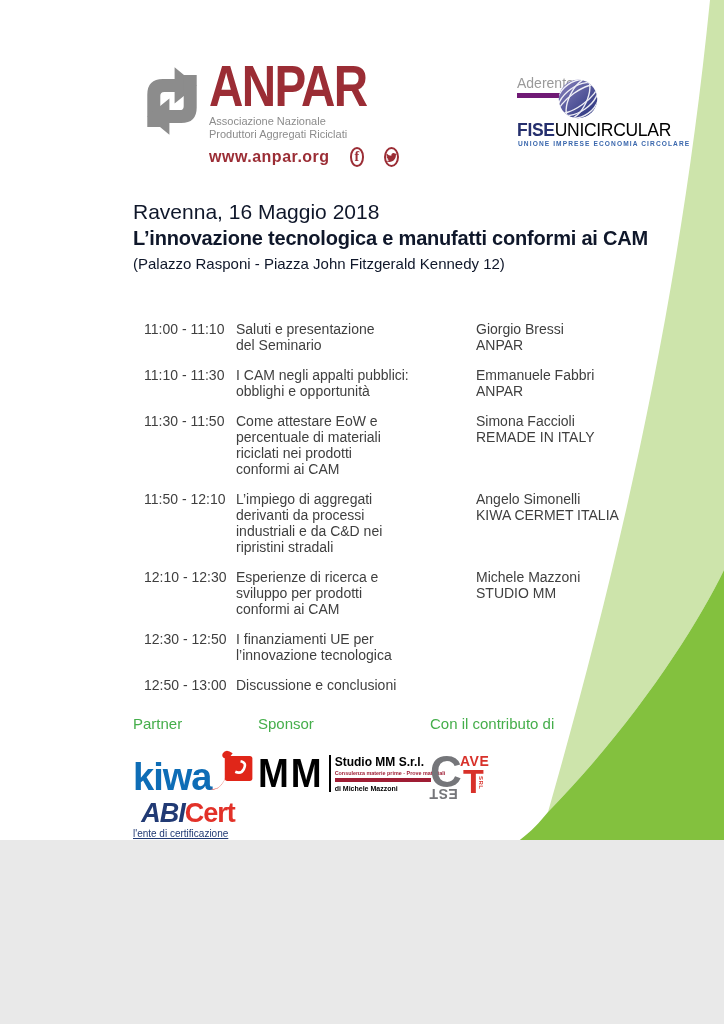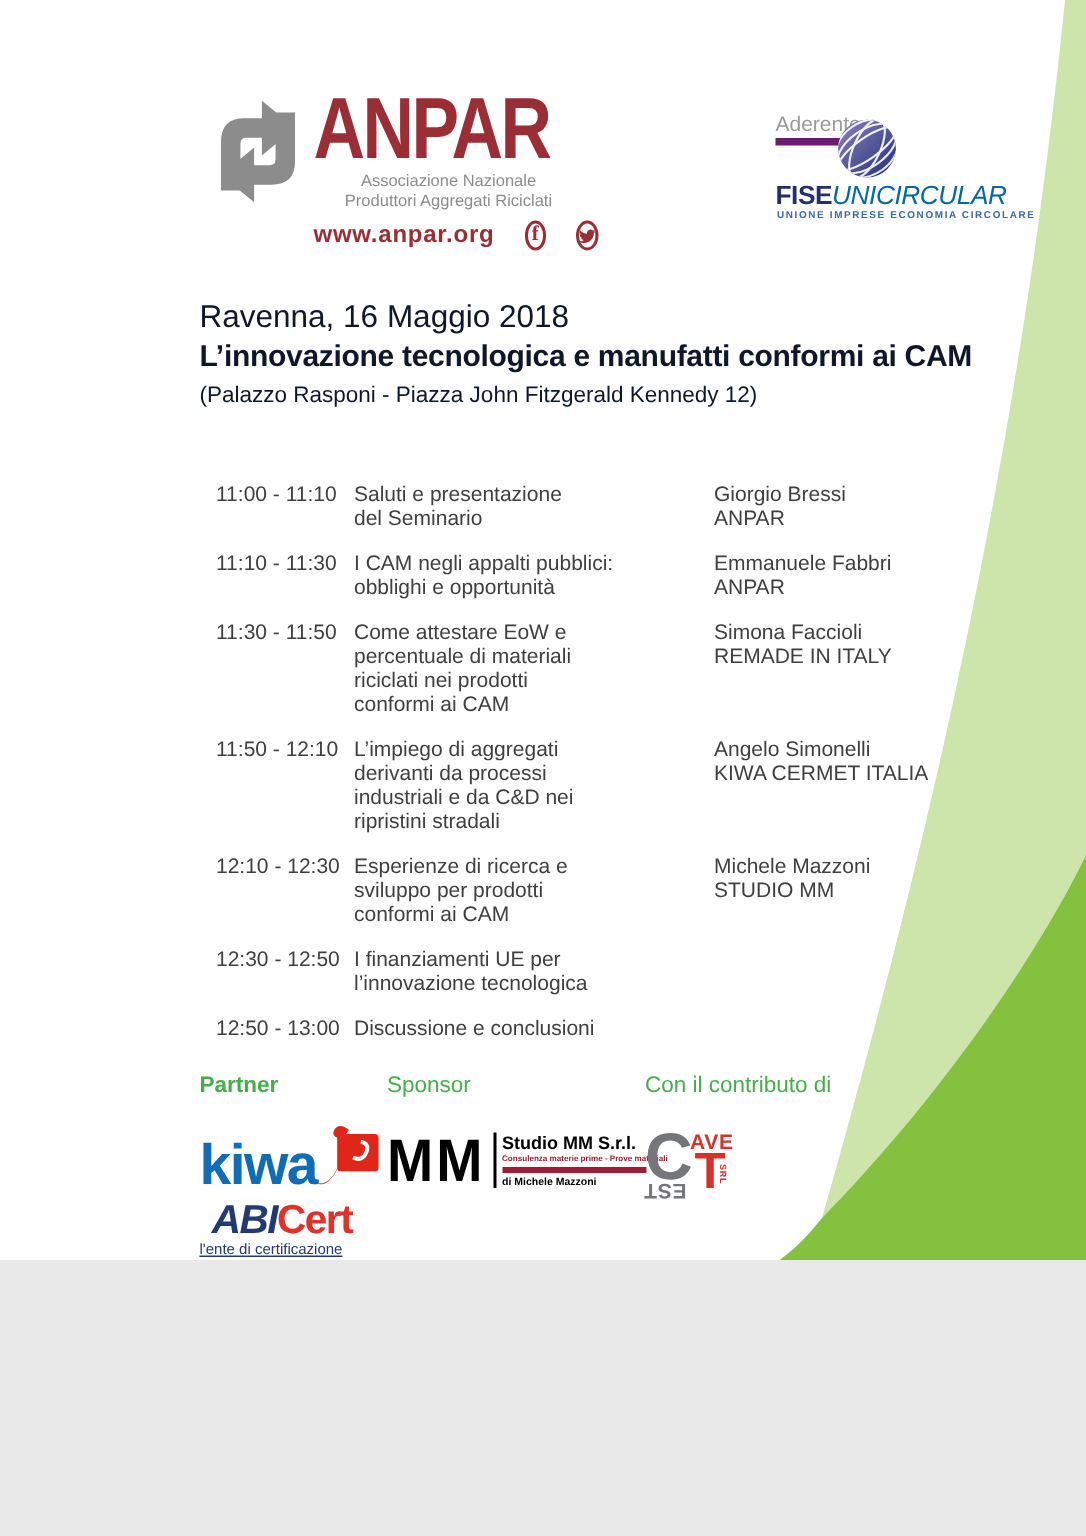--- a/index.html
+++ b/index.html
@@ -17,38 +17,38 @@
 
   
   .anpar-block{left:133px;top:55px;width:290px;z-index:2;}
   .anpar-mark{position:absolute;left:0;top:4px;width:78px;height:84px;}
   .anpar-word{
     position:absolute;left:76px;top:2px;
     font-size:58px;font-weight:800;color:#9b2d35;letter-spacing:-2px;
     transform:scaleX(.82);transform-origin:left top;line-height:1;
   }
   .anpar-sub{
-    position:absolute;left:76px;top:60px;width:180px;text-align:center;
+    position:absolute;left:76px;top:60px;width:180px;text-align:left;
     font-size:11px;line-height:13px;color:#8c8c8c;
   }
   .anpar-site-row{position:absolute;left:76px;top:92px;width:190px;display:flex;align-items:center;gap:20px;text-align:right;}
   .anpar-site{font-size:16px;font-weight:700;color:#9b2d35;letter-spacing:.5px;}
   .soc{width:20px;height:20px;border:2px solid #9b2d35;border-radius:50%;
        display:flex;align-items:center;justify-content:center;box-sizing:border-box;}
   .soc .f{font-family:"Liberation Serif",serif;font-weight:700;font-size:14px;color:#9b2d35;line-height:1;}
   .soc svg{width:11px;height:11px;fill:#9b2d35;}
 
   
   .fise-block{left:517px;top:74px;width:150px;z-index:2;}
   .aderente{font-size:14px;color:#9a9a9a;border-bottom:5px solid #701a75;
             display:inline-block;padding:0 2px 2px 0;}
   .globe{position:absolute;left:40px;top:4px;width:42px;height:42px;}
   .fise-word{position:absolute;left:0;top:46px;white-space:nowrap;font-size:17.5px;letter-spacing:-.3px;}
   .fise-word .fise{color:#252f6d;font-weight:700;}
-  .fise-word .uni{color:#0369a1;font-weight:400;font-style:italic;}
+  .fise-word .uni{color:#000000;font-weight:400;}
   .fise-tag{position:absolute;left:1px;top:66px;white-space:nowrap;
             font-size:6.6px;letter-spacing:1.1px;color:#3a67ad;font-weight:700;}
 
   
   .event-block{left:133px;top:198px;width:520px;z-index:2;color:#0f172a;}
   .ev-date{font-size:21px;font-weight:500;line-height:27px;}
   .ev-title{font-size:20px;font-weight:700;line-height:27px;letter-spacing:-.2px;}
   .ev-venue{font-size:15px;font-weight:400;margin-top:3px;}
 
   
@@ -220,21 +220,21 @@
 l’innovazione tecnologica</div>
       <div></div>
     </div>
     <div class="srow">
       <div>12:50 - 13:00</div>
       <div class="pre">Discussione e conclusioni</div>
       <div></div>
     </div>
   </div>
 
-  <div class="abs flabel" style="left:133px;top:715px;font-weight:bold;">Partner</div>
+  <div class="abs flabel" style="left:133px;top:715px;">Partner</div>
   <div class="abs flabel" style="left:258px;top:715px;">Sponsor</div>
   <div class="abs flabel" style="left:430px;top:715px;">Con il contributo di</div>
 
   <div class="abs kiwa">
     <div class="kiwa-txt">kiwa</div>
     <svg class="kiwa-mark" viewBox="0 0 70 86">
       <path d="M36,10 q-10,-8 -15,0 q-3,6 4,8 l4,1 Z" fill="#e02619"></path>
       <rect x="24" y="14" width="42" height="38" rx="4" fill="#e02619"></rect>
       <path d="M24,50 C16,66 6,68 0,62 C8,68 20,62 26,44 Z" fill="#e02619"></path>
       <path d="M48,22 q10,2 5,12 q-4,8 -13,4" stroke="#ffffff" stroke-width="4" fill="none"></path>

